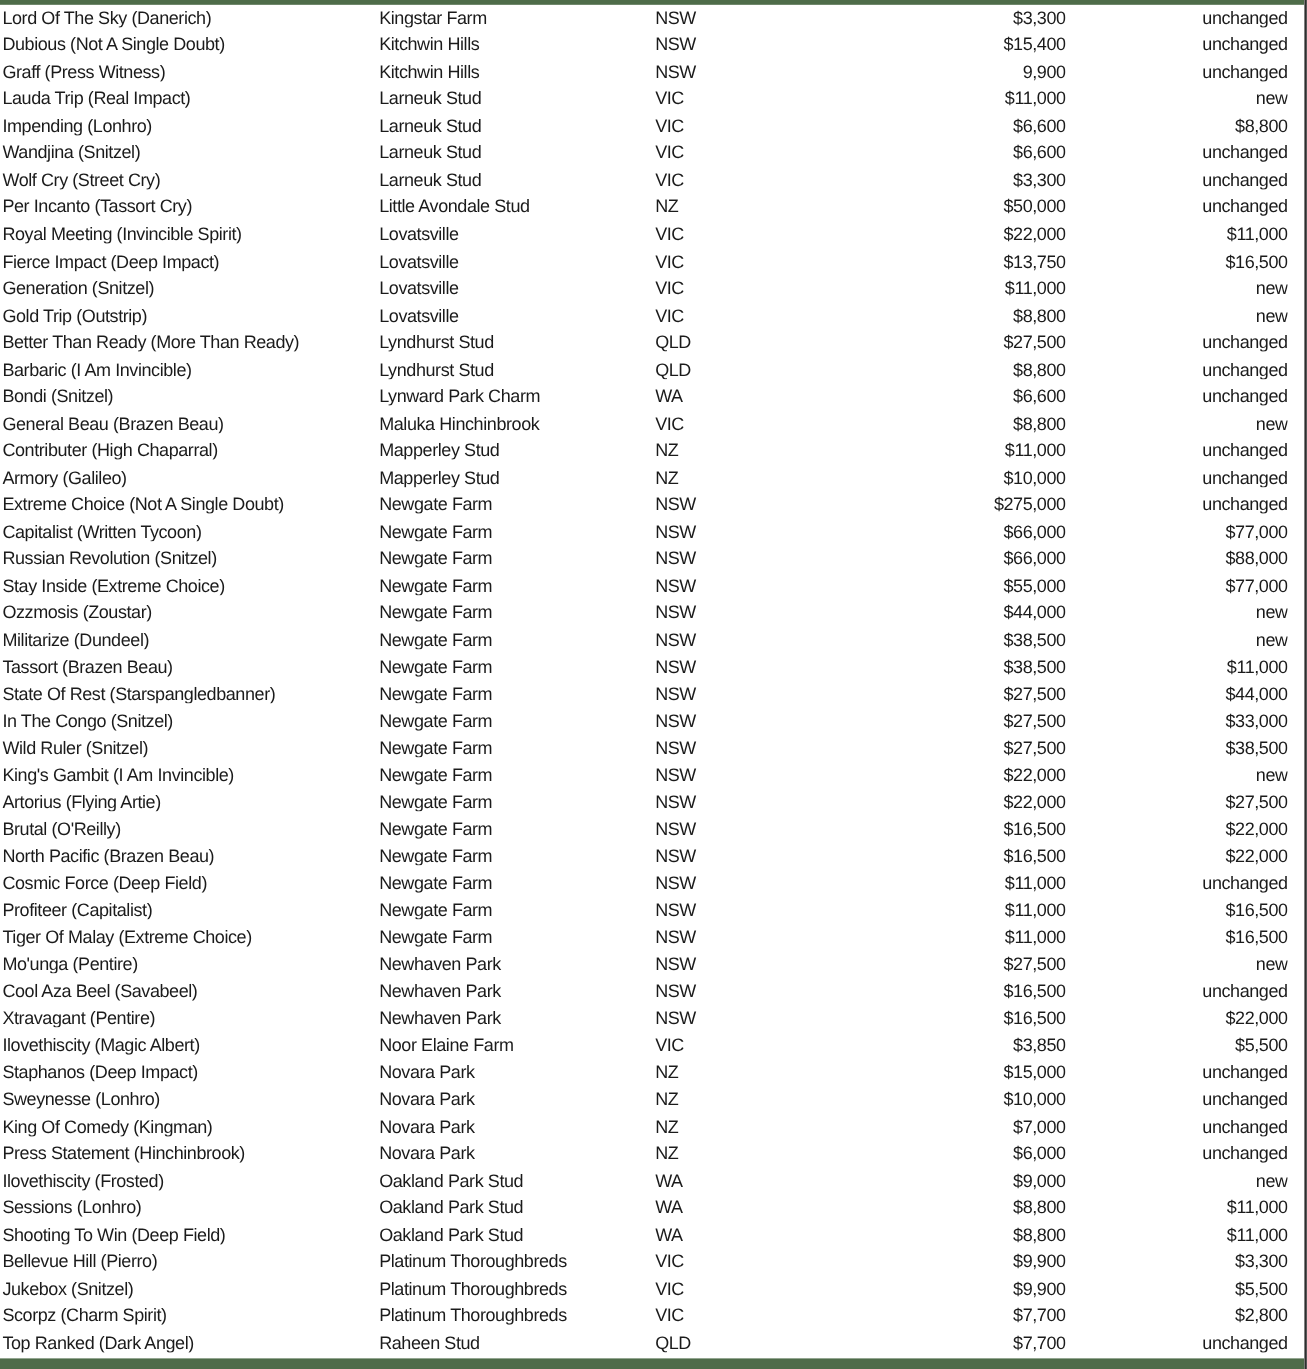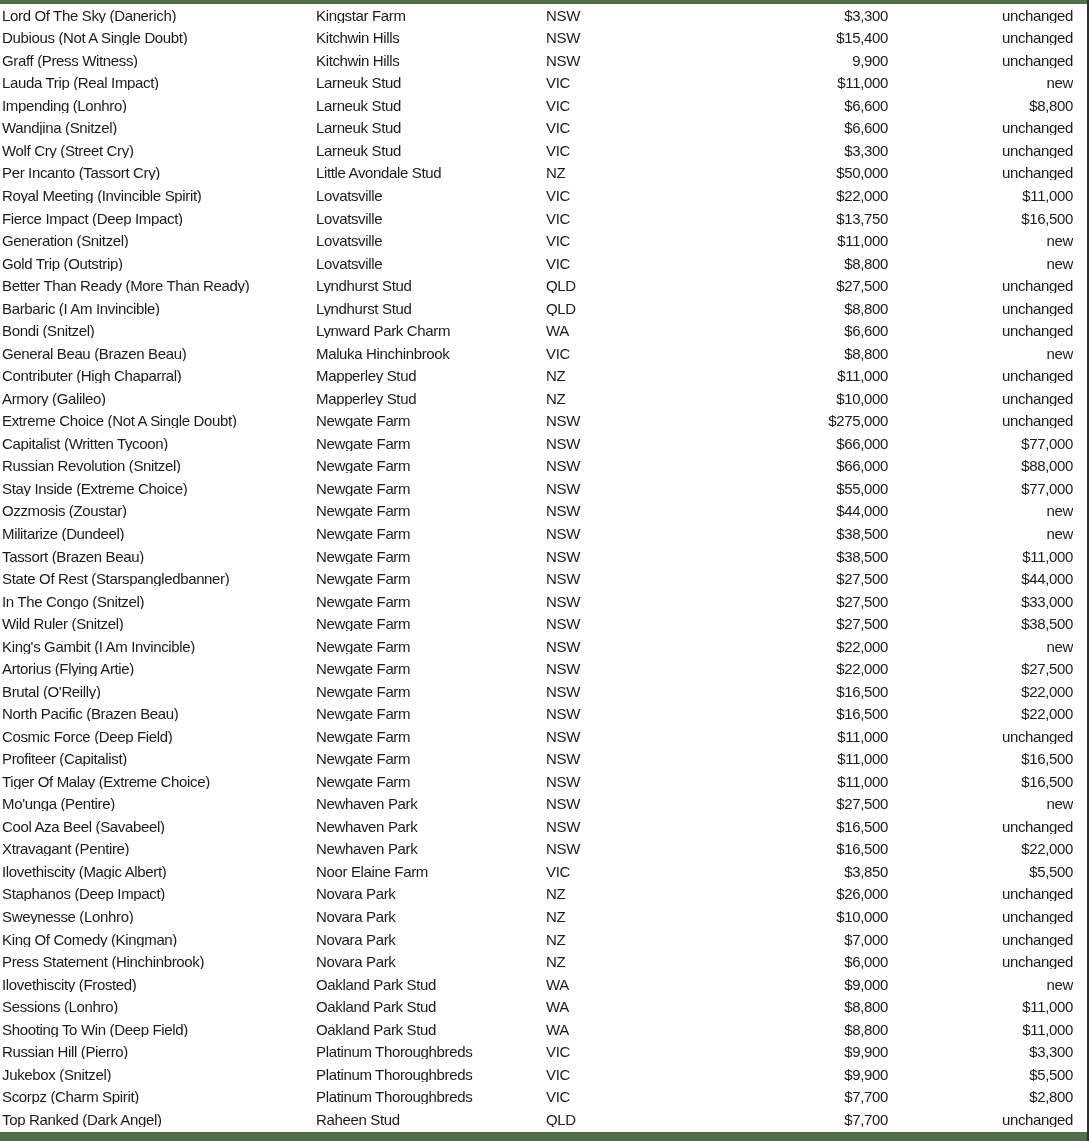--- a/index.html
+++ b/index.html
@@ -367,21 +367,21 @@
     <div class="cell farm">Noor Elaine Farm</div>
     <div class="cell state">VIC</div>
     <div class="cell fee">$3,850</div>
     <div class="cell change">$5,500</div>
   </div>
 
   <div class="row">
     <div class="cell name">Staphanos (Deep Impact)</div>
     <div class="cell farm">Novara Park</div>
     <div class="cell state">NZ</div>
-    <div class="cell fee">$26,000</div>
+    <div class="cell fee">$15,000</div>
     <div class="cell change">unchanged</div>
   </div>
 
   <div class="row">
     <div class="cell name">Sweynesse (Lonhro)</div>
     <div class="cell farm">Novara Park</div>
     <div class="cell state">NZ</div>
     <div class="cell fee">$10,000</div>
     <div class="cell change">unchanged</div>
   </div>
@@ -420,21 +420,21 @@
 
   <div class="row">
     <div class="cell name">Shooting To Win (Deep Field)</div>
     <div class="cell farm">Oakland Park Stud</div>
     <div class="cell state">WA</div>
     <div class="cell fee">$8,800</div>
     <div class="cell change">$11,000</div>
   </div>
 
   <div class="row">
-    <div class="cell name">Russian Hill (Pierro)</div>
+    <div class="cell name">Bellevue Hill (Pierro)</div>
     <div class="cell farm">Platinum Thoroughbreds</div>
     <div class="cell state">VIC</div>
     <div class="cell fee">$9,900</div>
     <div class="cell change">$3,300</div>
   </div>
 
   <div class="row">
     <div class="cell name">Jukebox (Snitzel)</div>
     <div class="cell farm">Platinum Thoroughbreds</div>
     <div class="cell state">VIC</div>

